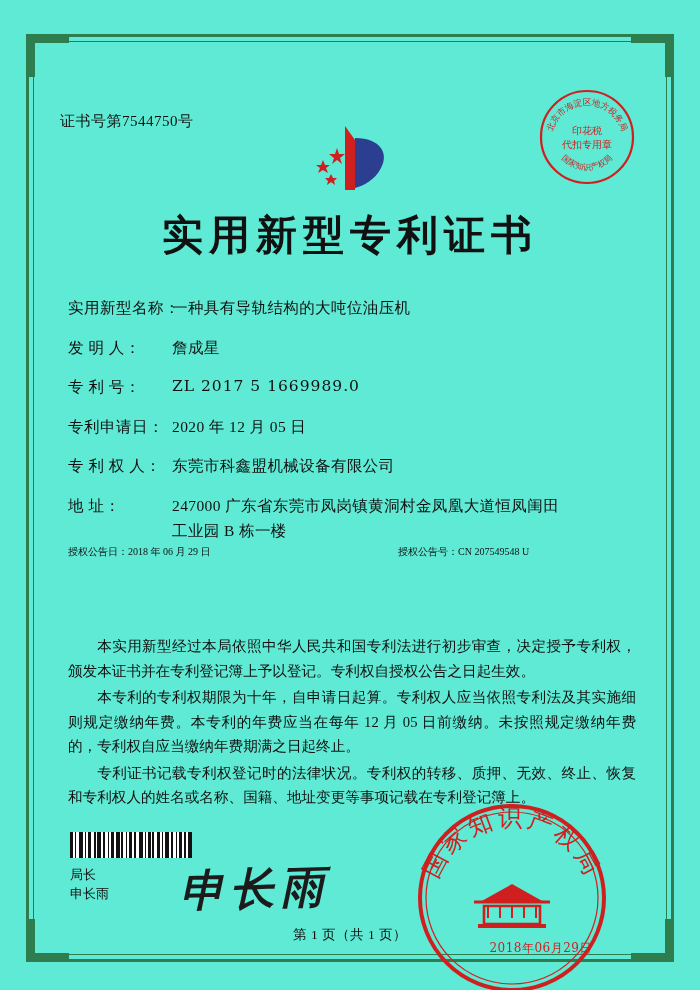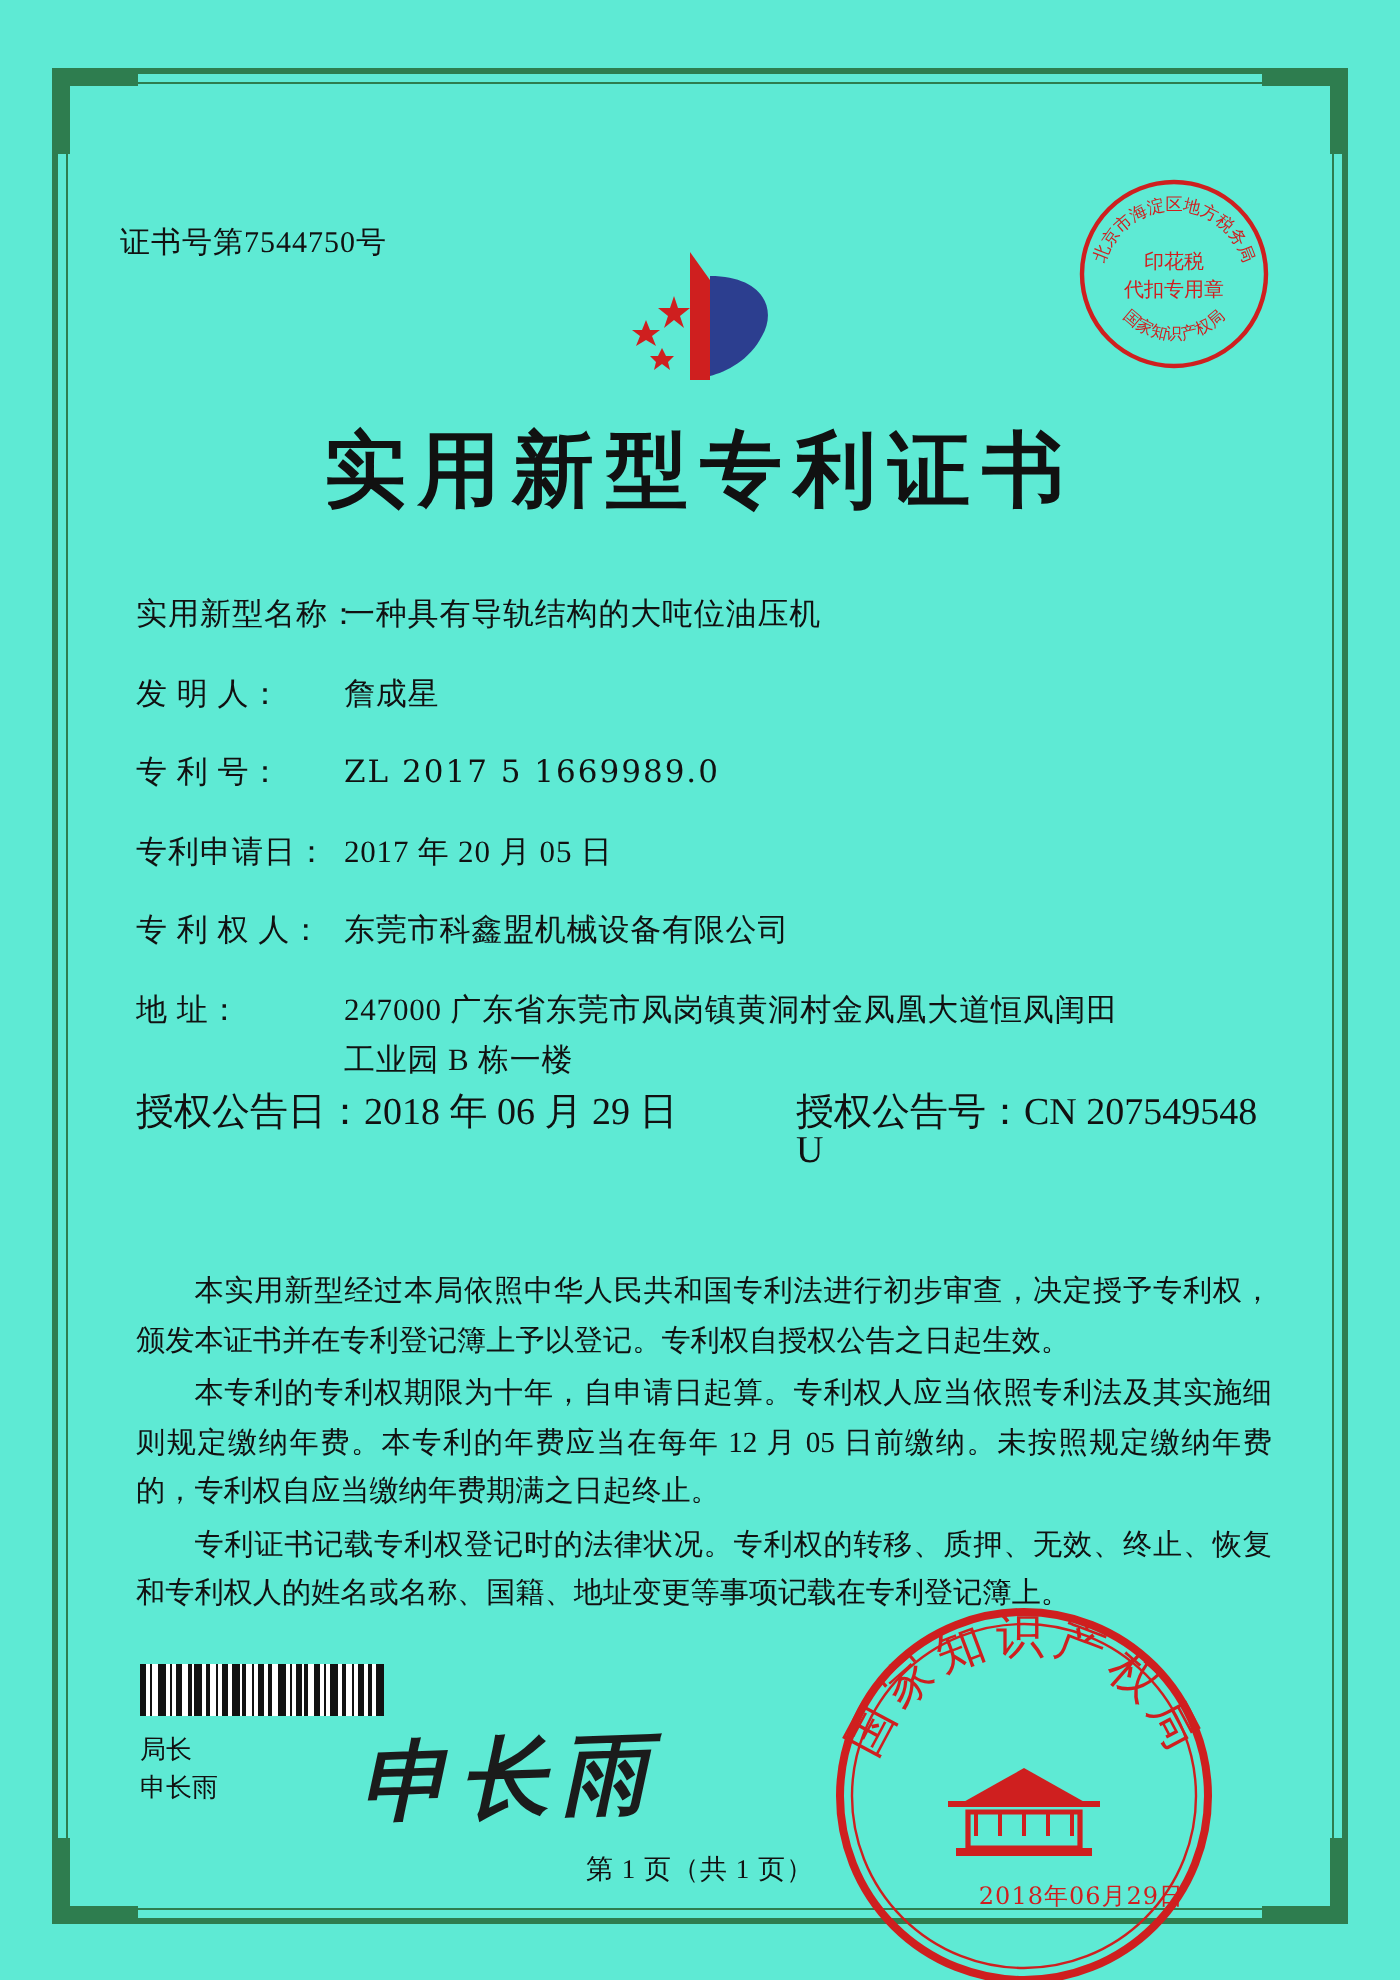--- a/index.html
+++ b/index.html
@@ -131,21 +131,21 @@
     margin-left: 104px;
     margin-top: -14px;
     margin-bottom: 8px;
     letter-spacing: 0.4px;
     font-size: 15.5px;
   }
 
   .two-col {
     display: flex;
     margin-bottom: 20px;
-    font-size: 19px;
+    font-size: 10px;
   }
   .two-col .left {
     width: 330px;
     flex: 0 0 330px;
   }
   .two-col .right {
     flex: 1;
   }
 
   .paragraphs {
@@ -283,21 +283,21 @@
         <div class="field-value">詹成星</div>
       </div>
 
       <div class="field-row">
         <div class="field-label">专  利  号：</div>
         <div class="field-value mono">ZL 2017 5 1669989.0</div>
       </div>
 
       <div class="field-row">
         <div class="field-label">专利申请日：</div>
-        <div class="field-value">2017 年 20 月 05 日</div>
+        <div class="field-value">2020 年 12 月 05 日</div>
       </div>
 
       <div class="field-row">
         <div class="field-label">专 利 权 人：</div>
         <div class="field-value">东莞市科鑫盟机械设备有限公司</div>
       </div>
 
       <div class="field-row">
         <div class="field-label">地      址：</div>
         <div class="field-value">247000 广东省东莞市凤岗镇黄洞村金凤凰大道恒凤闺田</div>

